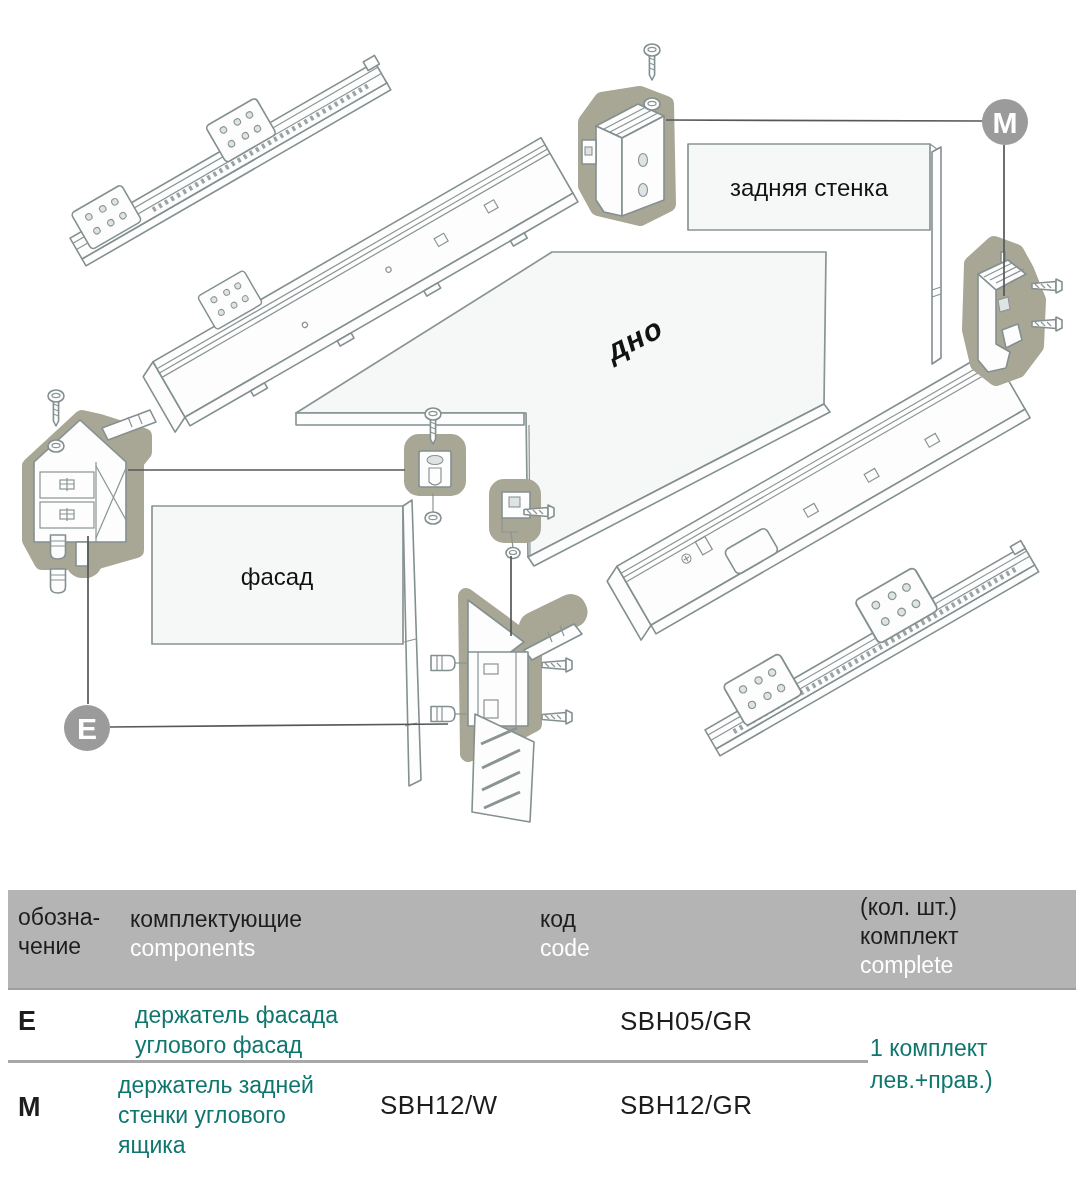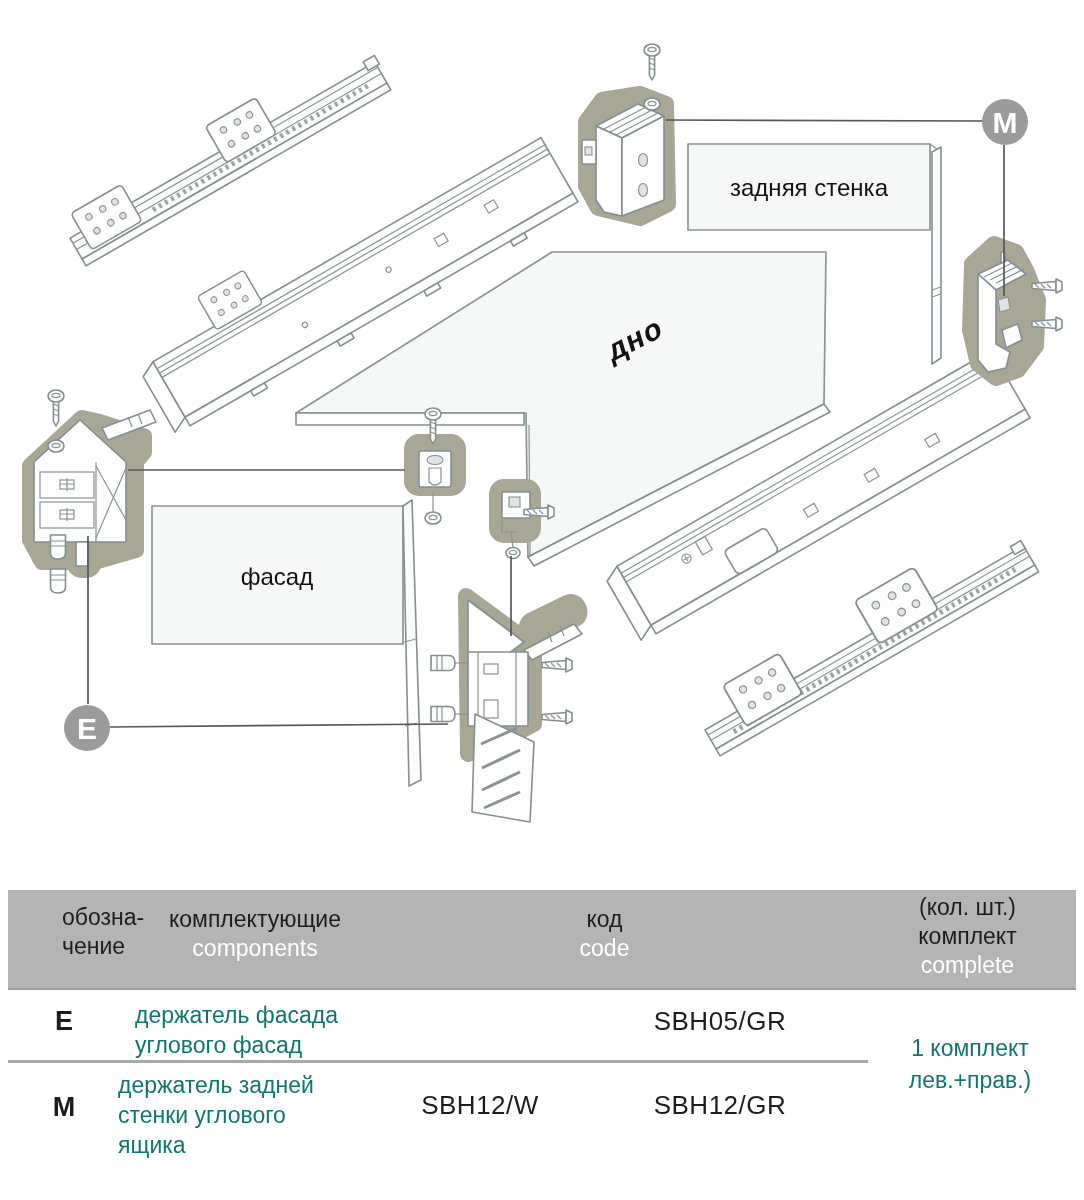--- a/index.html
+++ b/index.html
@@ -18,21 +18,21 @@
   .marker{fill:#9b9b9b;}
   .marker-letter{fill:#ffffff;font-size:30px;font-weight:bold;text-anchor:middle;}
   .dlabel{fill:#121212;font-size:24px;text-anchor:middle;}
   .dlabel-rot{fill:#121212;font-size:30px;font-weight:600;letter-spacing:1px;}
 
   
   .abs{position:absolute;}
   .hdr-band{left:8px;top:890px;width:1068px;height:98px;background:#b4b4b4;border-bottom:2px solid #9e9e9e;}
   .th{font-size:23px;color:#1d1d1d;line-height:29px;}
   .th-en{color:#ffffff;}
-  .ctr{text-align:center;}
+  .ctr{}
   .cell{font-size:23px;color:#0f766e;line-height:30px;}
   .big-code{font-size:26px;color:#1d1d1d;letter-spacing:.5px;}
   .letter{font-size:27px;font-weight:bold;color:#1d1d1d;}
   .divider{left:8px;top:1060px;width:860px;height:3px;background:#a8a8a8;}
 </style>
 </head>
 <body>
 
 <div id="screen">
 
@@ -255,31 +255,31 @@
   <g>
     <circle cx="87" cy="728" r="23" class="marker"></circle>
     <text x="87" y="739" class="marker-letter">E</text>
   </g>
 </svg>
 
 
 <div>
   <div class="abs hdr-band"></div>
 
-  <div class="abs th" style="left:18px;top:903px;width:110px;margin-left:44px;">
+  <div class="abs th" style="left:18px;top:903px;width:110px;">
     <div>обозна-</div>
     <div>чение</div>
   </div>
 
   <div class="abs th ctr" style="left:130px;top:905px;width:250px;">
     <div>комплектующие</div>
     <div class="th-en">components</div>
   </div>
 
-  <div class="abs th ctr" style="left:512px;top:905px;width:185px;">
+  <div class="abs th ctr" style="left:540px;top:905px;width:185px;">
     <div>код</div>
     <div class="th-en">code</div>
   </div>
 
   <div class="abs th ctr" style="left:860px;top:893px;width:215px;line-height:29px;">
     <div>(кол. шт.)</div>
     <div>комплект</div>
     <div class="th-en">complete</div>
   </div>
 

